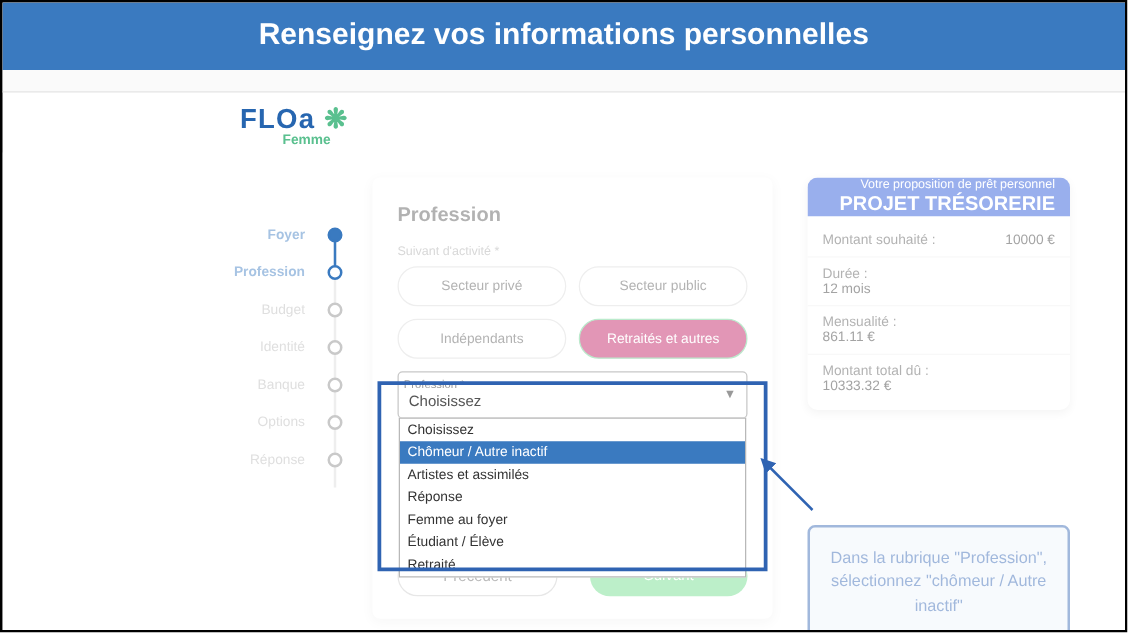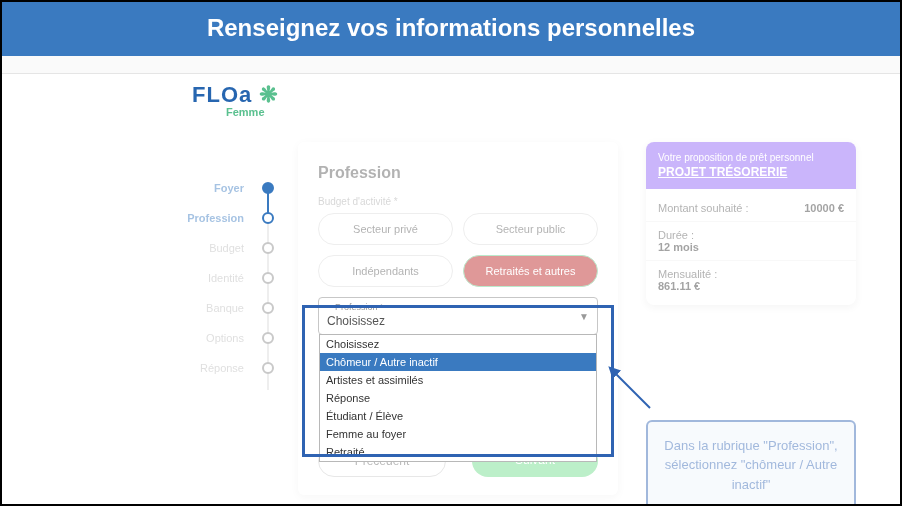--- a/index.html
+++ b/index.html
@@ -26,47 +26,47 @@
   .step .lbl { width:60px; text-align:right; margin-right:8px; }
   .stepper-line { position:absolute; right:5px; top:8px; width:2px; height:200px; background:#d9d9d9; z-index:0; }
   .stepper-line.done { top:8px; height:32px; background:#3a7ac0; z-index:1; }
   
   
   .card { position:absolute; left:296px; top:20px; width:320px; background:#fff; border-radius:6px; box-shadow: 0 2px 10px rgba(0,0,0,0.08); padding:22px 20px 18px; }
   .card h3 { font-size:16px; color:#555; font-weight:600; margin-bottom:14px; }
   .flabel { font-size:10px; color:#a8a8a8; margin-bottom:6px; }
   .btn-row { display:flex; gap:10px; margin-bottom:10px; }
   .opt-btn { flex:1; border:1px solid #d9d9d9; border-radius:18px; padding:9px 6px; font-size:11px; text-align:center; background:#fff; color:#555; cursor:pointer; }
-  .opt-btn.sel { background:#b91c1c; border-color:#69d08f; color:#fff; }
+  .opt-btn.sel { background:#be185d; border-color:#69d08f; color:#fff; }
   
   .select-wrap { position:relative; border:1px solid #c7c7c7; border-radius:4px; margin-top:10px; }
-  .select-lbl { position:absolute; top:4px; left:16px; font-size:9px; color:#999; }
+  .select-lbl { position:absolute; top:4px; left:4px; font-size:9px; color:#999; }
   .select-val { padding:16px 24px 6px 8px; font-size:12px; color:#555; }
   .select-caret { position:absolute; right:8px; top:50%; transform:translateY(-50%); color:#999; font-size:10px; }
   
   .dropdown { position:absolute; left:0; right:0; top:100%; border:1px solid #b8b8b8; background:#fff; font-size:11px; z-index:5; }
   .dropdown .opt { padding:3px 6px; color:#333; cursor:pointer; }
   .dropdown .opt.hl { background:#3a7ac0; color:#fff; }
   
   .nav-row { display:flex; gap:26px; margin-top:110px; }
   .nav-btn { flex:1; border-radius:18px; padding:8px 6px; font-size:12px; text-align:center; cursor:pointer; }
   .nav-prev { border:1px solid #c9c9c9; background:#fff; color:#666; }
   .nav-next { background:#6bdc88; color:#fff; border:none; }
   
   
   .highlight { position:absolute; border:3px solid #2f63b2; z-index:6; pointer-events:none; }
   
   
   .summary { position:absolute; right:44px; top:20px; width:210px; border-radius:8px; overflow:hidden; box-shadow:0 2px 8px rgba(0,0,0,0.1); font-size:11px; background:#fff; }
-  .summary-head { background:#8b5cf6; color:#fff; padding:10px 12px; text-align:left; }
+  .summary-head { background:#1d4ed8; color:#fff; padding:0 12px; text-align:right; }
   .summary-head .s1 { font-size:10px; }
-  .summary-head .s2 { font-size:12px; font-weight:700; margin-top:2px;text-decoration:underline; }
+  .summary-head .s2 { font-size:16px; font-weight:700; margin-top:2px; }
   .summary-body { padding:6px 0; }
   .srow { display:flex; justify-content:space-between; padding:7px 12px; color:#555; }
-  .srow .v { font-weight:700; color:#333; }
+  .srow .v { font-weight:400; color:#333; }
   .summary-body .srow + .srow { border-top:1px solid #f0f0f0;flex-direction:column; }
   
   
   .callout { position:absolute; right:44px; bottom:22px; width:210px; border:2px solid #2f63b2; border-radius:6px; background:#eef3fb; color:#2f63b2; text-align:center; font-size:13px; padding:14px 12px; line-height:1.5; }
   .arrow { position:absolute; z-index:7; }
   .arrow svg { overflow:visible; }
   
   
   .crisp { position:relative; z-index:4; }
 </style>
@@ -112,42 +112,42 @@
           <span class="dot"></span>
         </div>
       <div class="step">
           <span class="lbl">Réponse</span>
           <span class="dot"></span>
         </div>
     </div>
 
     <div class="card">
       <h3>Profession</h3>
-      <div class="flabel">Budget d'activité *</div>
+      <div class="flabel">Suivant d'activité *</div>
       <div class="btn-row">
         <div class="opt-btn">Secteur privé</div>
         <div class="opt-btn">Secteur public</div>
       </div>
       <div class="btn-row">
         <div class="opt-btn">Indépendants</div>
         <div class="opt-btn sel">Retraités et autres</div>
       </div>
 
       <div class="crisp">
         <div class="select-wrap">
           <div class="select-lbl">Profession *</div>
           <div class="select-val">Choisissez</div>
           <div class="select-caret">▼</div>
           <div class="dropdown">
             <div class="opt">Choisissez</div>
             <div class="opt hl">Chômeur / Autre inactif</div>
             <div class="opt">Artistes et assimilés</div>
             <div class="opt">Réponse</div>
+            <div class="opt">Femme au foyer</div>
             <div class="opt">Étudiant / Élève</div>
-            <div class="opt">Femme au foyer</div>
             <div class="opt">Retraité</div>
           </div>
         </div>
       </div>
 
       <div class="nav-row">
         <div class="nav-btn nav-prev">Précédent</div>
         <div class="nav-btn nav-next">Suivant</div>
       </div>
     </div>
@@ -165,20 +165,24 @@
             <span class="v">10000 €</span>
           </div>
         <div class="srow">
             <span>Durée :</span>
             <span class="v">12 mois</span>
           </div>
         <div class="srow">
             <span>Mensualité :</span>
             <span class="v">861.11 €</span>
           </div>
+        <div class="srow">
+            <span>Montant total dû :</span>
+            <span class="v">10333.32 €</span>
+          </div>
       </div>
     </div>
 
     <div class="callout">Dans la rubrique "Profession", sélectionnez "chômeur / Autre inactif"</div>
 
     <div class="arrow" style="left:606px; top:244px;">
       <svg width="50" height="50">
         <defs>
             <marker id="ah" markerWidth="8" markerHeight="8" refX="2" refY="3" orient="auto">
               <path d="M0,0 L6,3 L0,6 Z" fill="#2f63b2"></path>

